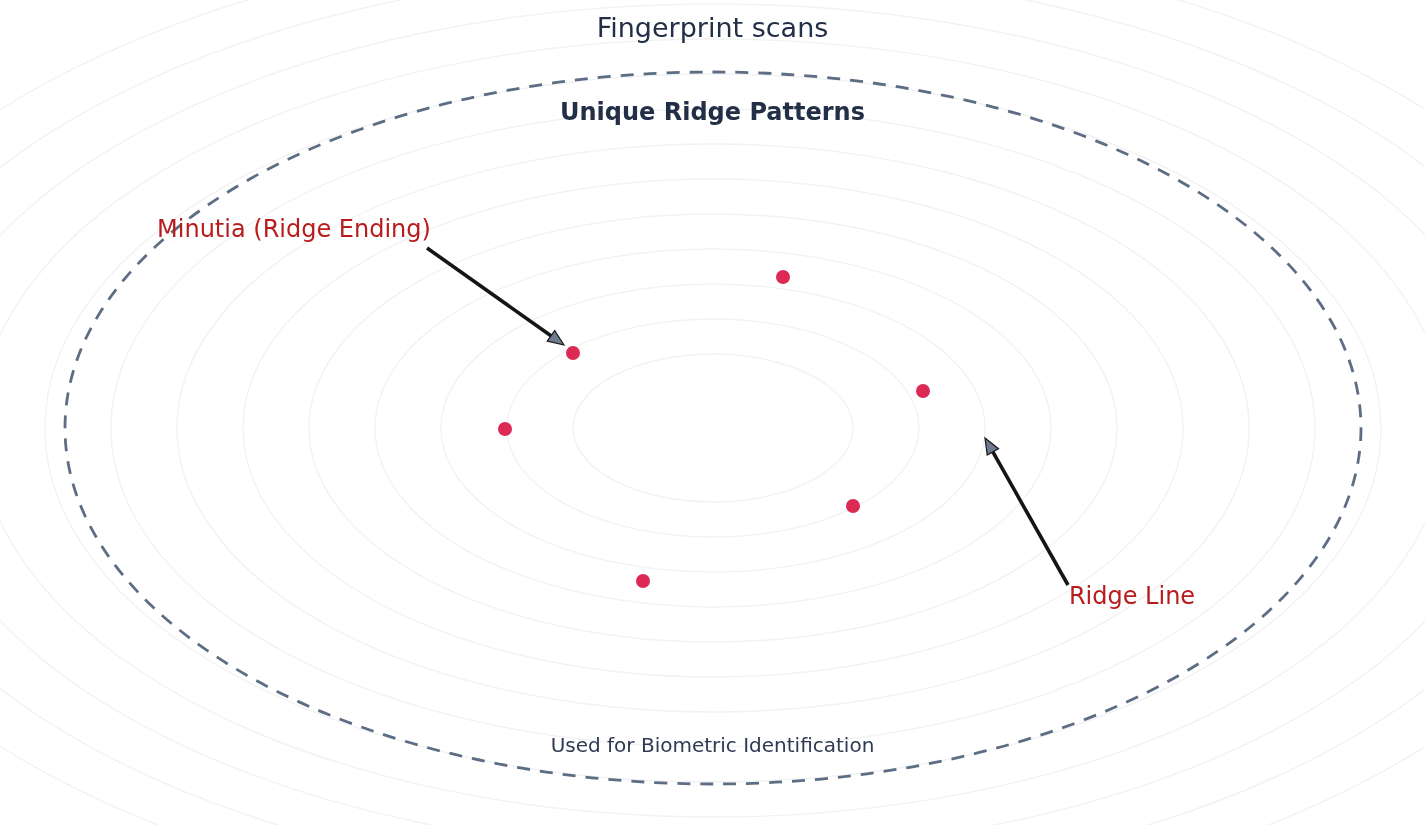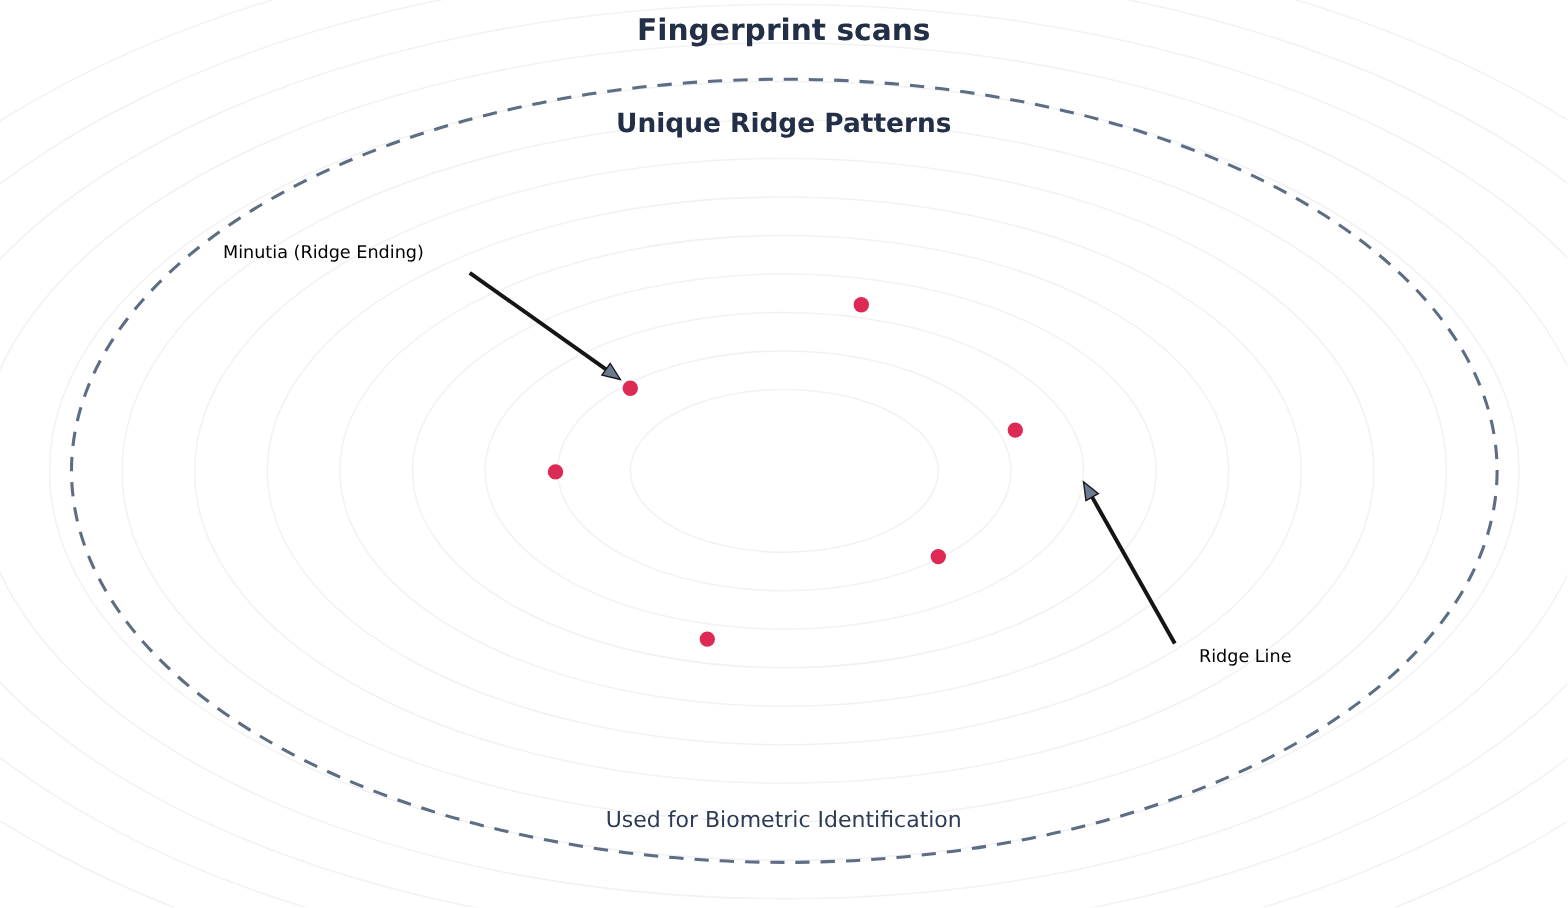--- a/index.html
+++ b/index.html
@@ -24,43 +24,43 @@
     position: absolute;
     white-space: nowrap;
     color: #2e3b55;
     user-select: none;
   }
   .title {
     left: 50%;
     top: 12px;
     transform: translateX(-50%);
     font-size: 27px;
-    font-weight: bold;
+    font-weight: normal;
     color: #232f47;
   }
   .ellipse-top-label {
     left: 50%;
     top: 98px;
     transform: translateX(-50%);
     font-size: 24px;
     font-weight: bold;
     color: #232f47;
   }
   .ellipse-bottom-label {
     left: 50%;
     top: 733px;
     transform: translateX(-50%);
     font-size: 20px;
     font-weight: normal;
     color: #2e3b55;
   }
   .ann-label {
-    font-size: 16px;
+    font-size: 24px;
     font-weight: normal;
-    color: #000000;
+    color: #b91c1c;
     transform: translate(-50%, -50%);
   }
 </style>
 </head>
 <body>
 
 <div id="stage">
 
   <svg id="diagram-svg" width="1425" height="825" viewBox="0 0 1425 825">
     <g id="g-rings">

